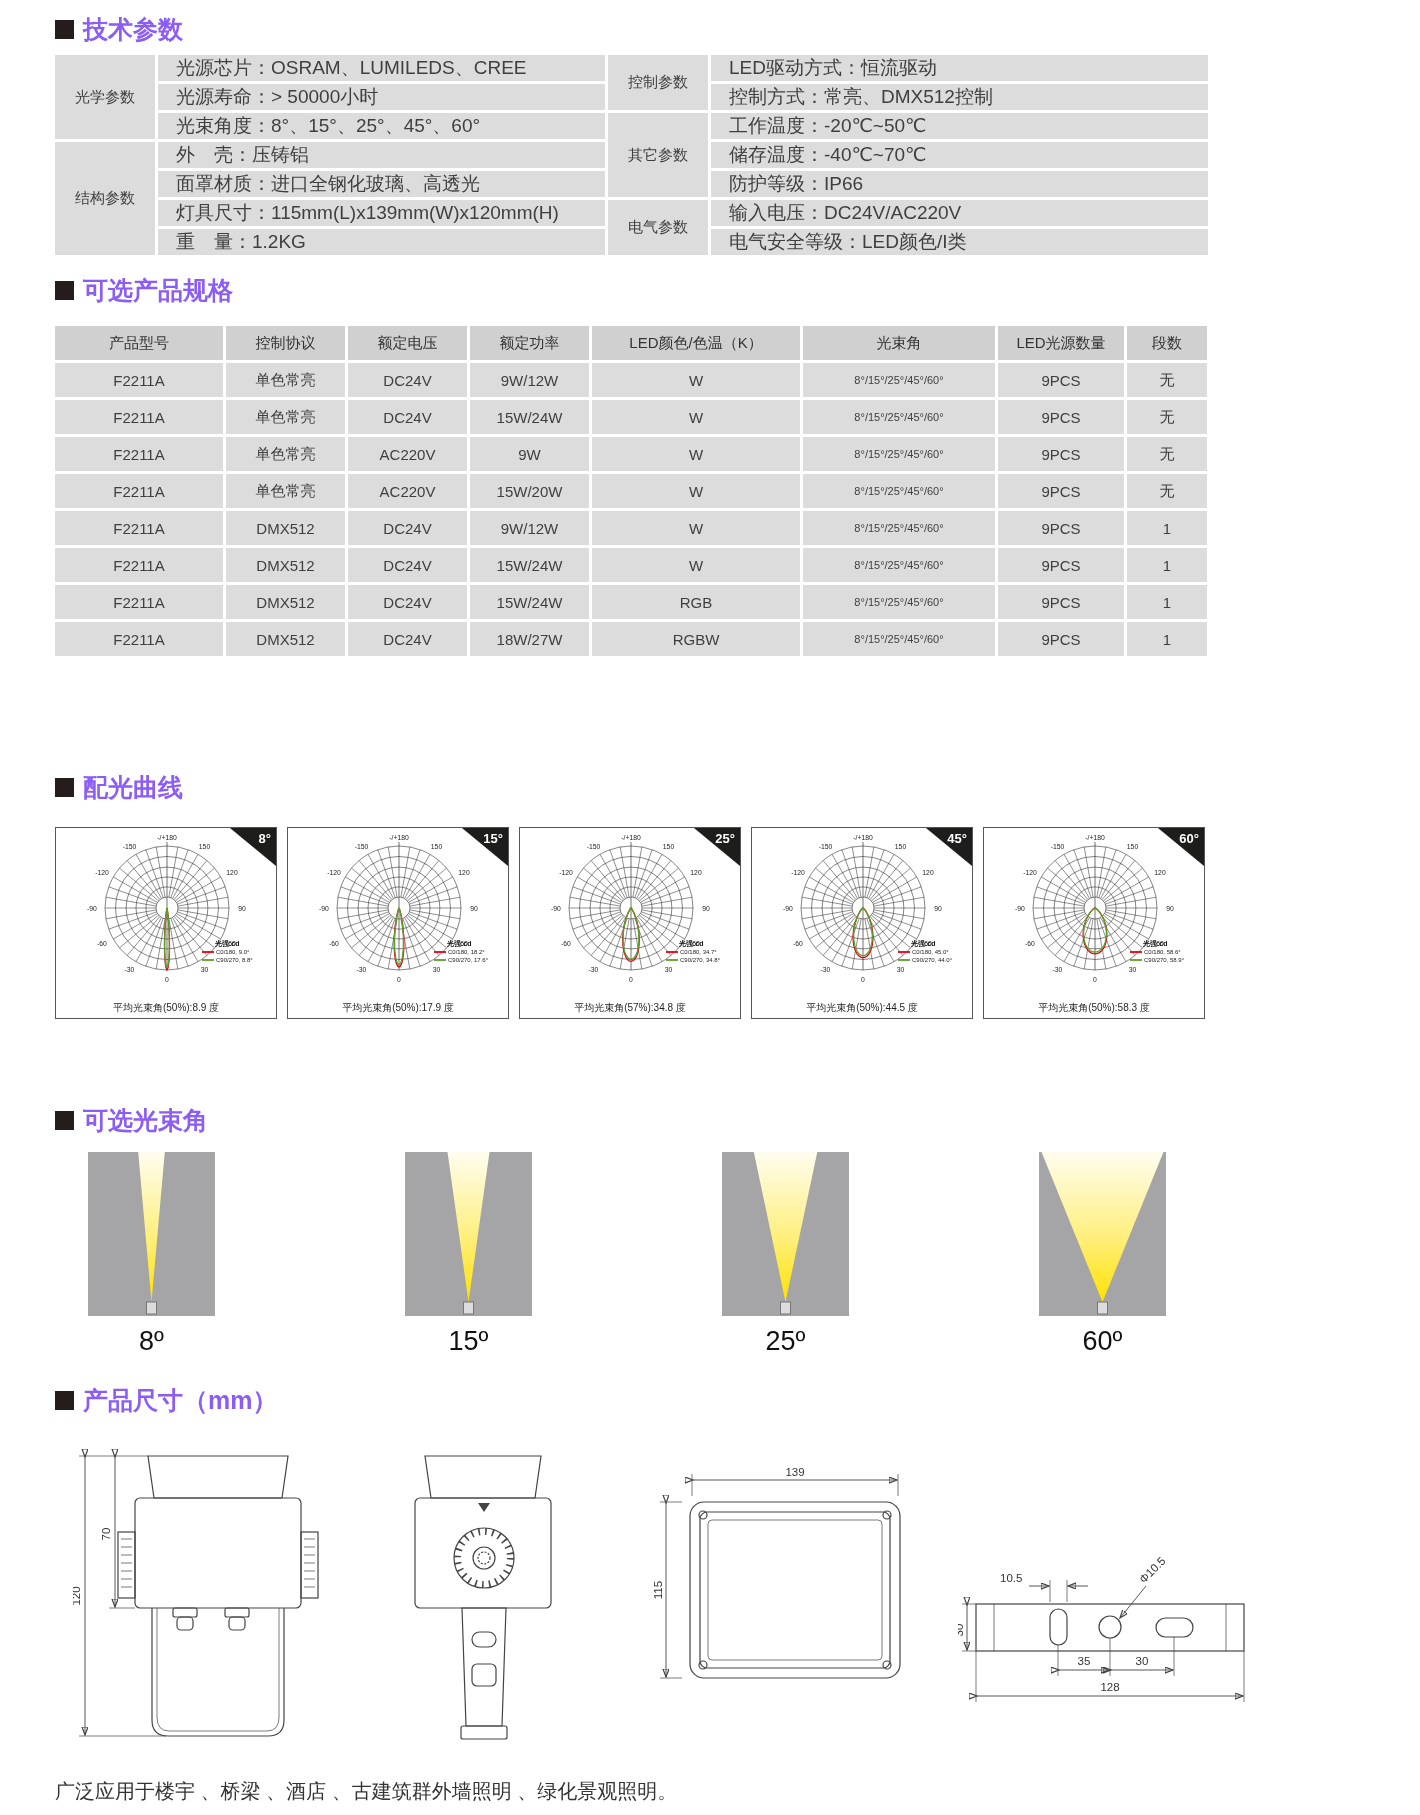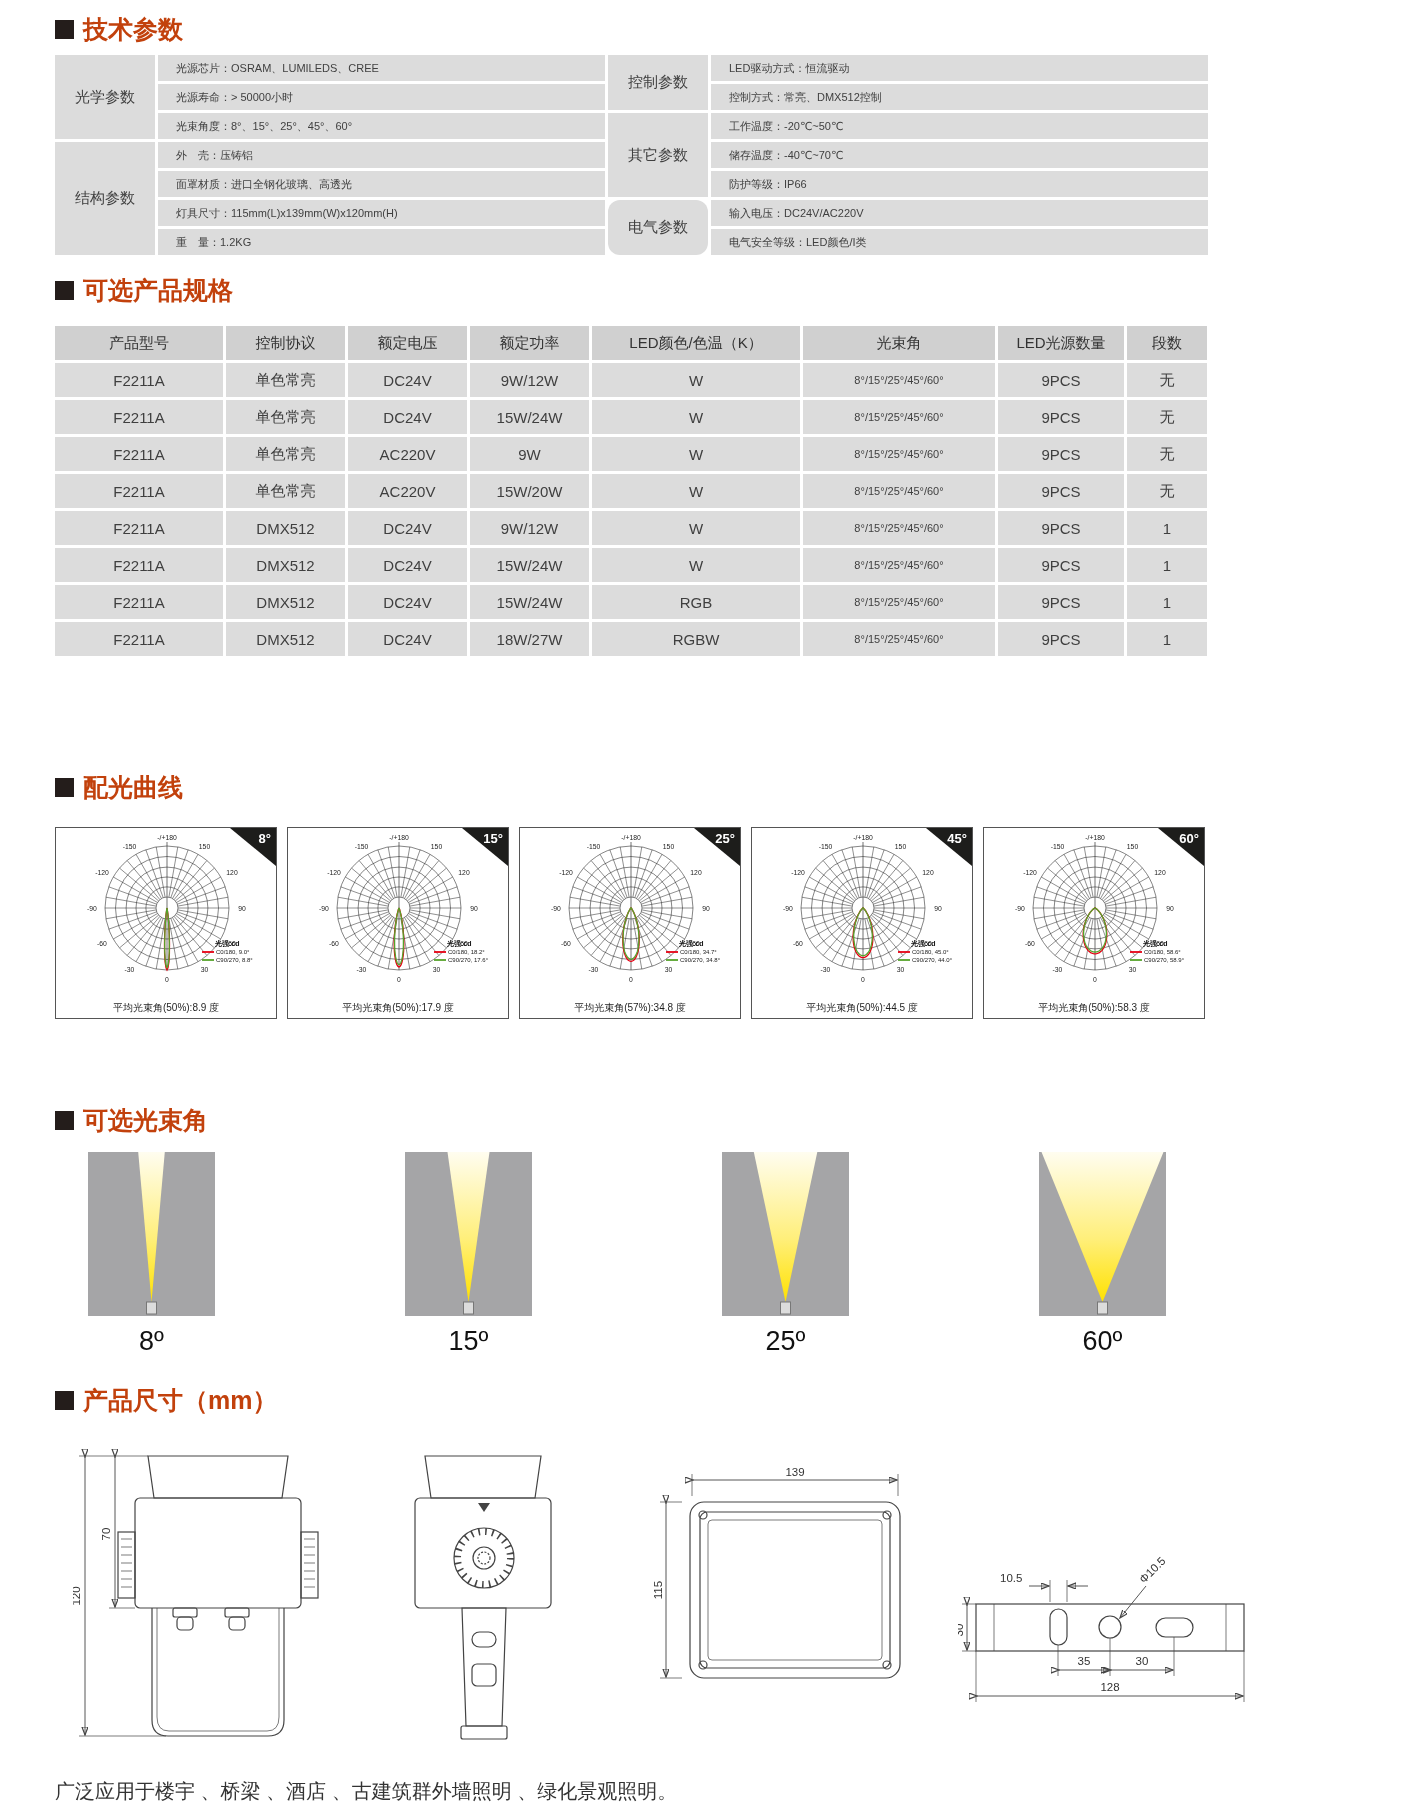--- a/index.html
+++ b/index.html
@@ -1,29 +1,29 @@
 <!DOCTYPE html>
 <html><head>
 <meta charset="utf-8">
 <style>
   *{box-sizing:border-box;margin:0;padding:0}
   html,body{background:#fff}
   body{width:1420px;height:1815px;position:relative;overflow:hidden;
        font-family:"Liberation Sans","DejaVu Sans",sans-serif;color:#3c3c3c}
   .content{padding:14px 55px 0 55px}
 
-  .section-title{display:flex;align-items:center;font-size:25px;font-weight:700;color:#c2410c;line-height:31px}
+  .section-title{display:flex;align-items:center;font-size:25px;font-weight:700;color:#8b5cf6;line-height:31px}
   .bullet{width:19px;height:19px;background:#241d1b;display:inline-block;margin-right:9px;flex:0 0 auto}
 
   
   .tech-table{display:flex;gap:3px;margin-top:10px;width:1153px}
   .tech-half{display:grid;gap:3px;grid-auto-rows:26px}
   .tech-left{grid-template-columns:100px 447px}
   .tech-right{grid-template-columns:100px 497px}
-  .tcell{background:#dcdcdc;display:flex;align-items:center;font-size:11px;color:#3f3f3f}
+  .tcell{background:#dcdcdc;display:flex;align-items:center;font-size:19px;color:#3f3f3f}
   .tgroup{grid-column:1;justify-content:center;font-size:15px}
   .tvalue{grid-column:2;padding-left:18px}
 
   
   .spec-table{display:grid;margin-top:20px;gap:3px;width:1150px;
       grid-template-columns:168px 119px 119px 119px 208px 192px 126px 80px}
   .spec-cell{background:#dcdcdc;height:34px;display:flex;align-items:center;justify-content:center;
       font-size:15px;color:#3f3f3f}
   .spec-header{background:#d0d0d0;color:#333;font-size:15px}
   .beamcol{font-size:11px}
@@ -81,21 +81,21 @@
         <div class="tcell tvalue">重　量：1.2KG</div>
       </div>
     <div class="tech-half tech-right">
         <div class="tcell tgroup" style="grid-row: span 2;">控制参数</div>
         <div class="tcell tvalue">LED驱动方式：恒流驱动</div>
         <div class="tcell tvalue">控制方式：常亮、DMX512控制</div>
         <div class="tcell tgroup" style="grid-row: span 3;">其它参数</div>
         <div class="tcell tvalue">工作温度：-20℃~50℃</div>
         <div class="tcell tvalue">储存温度：-40℃~70℃</div>
         <div class="tcell tvalue">防护等级：IP66</div>
-        <div class="tcell tgroup" style="grid-row: span 2; border-radius: 12px;">电气参数</div>
+        <div class="tcell tgroup" style="grid-row: span 2;">电气参数</div>
         <div class="tcell tvalue">输入电压：DC24V/AC220V</div>
         <div class="tcell tvalue">电气安全等级：LED颜色/I类</div>
       </div>
   </div>
 
   <div class="section-title mt-spec">
     <span class="bullet"></span>
     <span>可选产品规格</span>
   </div>
   <div class="spec-table">

